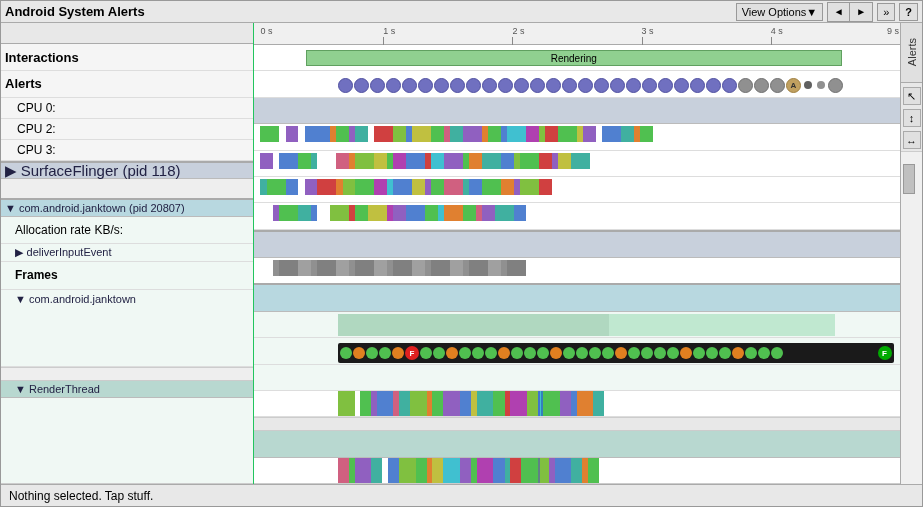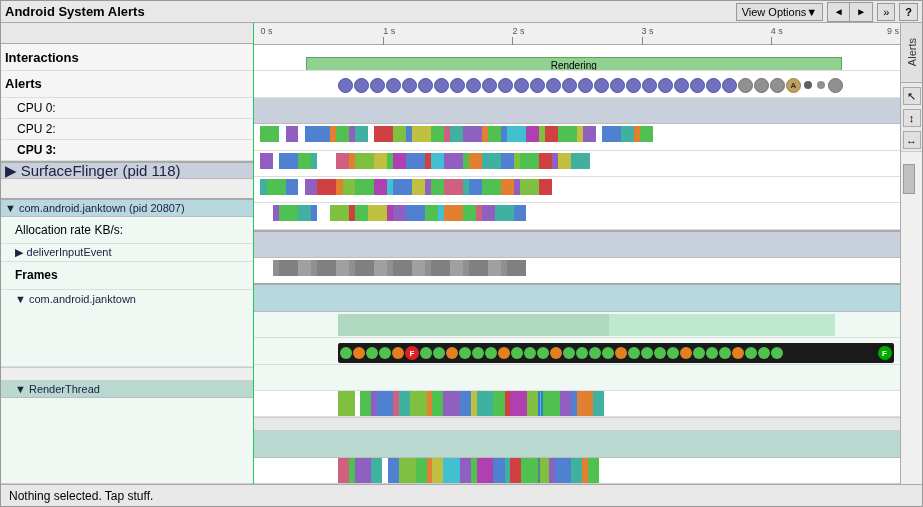--- a/index.html
+++ b/index.html
@@ -76,21 +76,21 @@
 
       <div class="row-label" style="height:22px;padding-left:16px;">
         <span>CPU 0:</span>
       </div>
 
 
       <div class="row-label" style="height:22px;padding-left:16px;">
         <span>CPU 2:</span>
       </div>
 
-      <div class="row-label" style="height:22px;padding-left:16px;font-weight:bold;">
+      <div class="row-label" style="height:22px;padding-left:16px;">
         <span>CPU 3:</span>
       </div>
 
       <div class="row-label sf-header" style="height:18px;background:#c8d0dc;border-bottom:1px solid #bbb;border-top:2px solid #aaa;">
         <span style="font-size:15px;color:#224;">▶ SurfaceFlinger (pid 118)</span>
       </div>
 
       <div class="row-label" style="height:22px;background:#eee;border-bottom:2px solid #aaa;"></div>
 
       <div class="row-label janktown-header" style="height:18px;background:#b8d8e0;border-bottom:1px solid #bbb;">
@@ -133,21 +133,21 @@
         <span style="position:absolute;left:80%;font-size:9px;top:3px;color:#555;">4 s</span>
         <span style="position:absolute;left:98%;font-size:9px;top:3px;color:#555;">9 s</span>
 
         <div style="position:absolute;left:20%;top:14px;width:1px;height:8px;background:#888;"></div>
         <div style="position:absolute;left:40%;top:14px;width:1px;height:8px;background:#888;"></div>
         <div style="position:absolute;left:60%;top:14px;width:1px;height:8px;background:#888;"></div>
         <div style="position:absolute;left:80%;top:14px;width:1px;height:8px;background:#888;"></div>
       </div>
 
       <div class="row-trace" style="height:28px;background:white;">
-        <div style="position:absolute;top:12px;left:8%;width:83%;height:16px;background:#90d090;border:1px solid #60a060;display:flex;align-items:center;justify-content:center;font-size:10px;">Rendering</div>
+        <div style="position:absolute;top:5px;left:8%;width:83%;height:16px;background:#90d090;border:1px solid #60a060;display:flex;align-items:center;justify-content:center;font-size:10px;">Rendering</div>
       </div>
 
       <div class="row-trace" style="height:28px;background:white;">
 
         <div style="position:absolute;top:4px;left:13%;right:1%;height:20px;display:flex;align-items:center;gap:1px;overflow:hidden;">
           <div style="width:15px;height:15px;border-radius:50%;background:#7070c0;border:1px solid #5050a0;flex-shrink:0;"></div>
           <div style="width:15px;height:15px;border-radius:50%;background:#7070c0;border:1px solid #5050a0;flex-shrink:0;"></div>
           <div style="width:15px;height:15px;border-radius:50%;background:#7070c0;border:1px solid #5050a0;flex-shrink:0;"></div>
           <div style="width:15px;height:15px;border-radius:50%;background:#7070c0;border:1px solid #5050a0;flex-shrink:0;"></div>
           <div style="width:15px;height:15px;border-radius:50%;background:#7070c0;border:1px solid #5050a0;flex-shrink:0;"></div>

